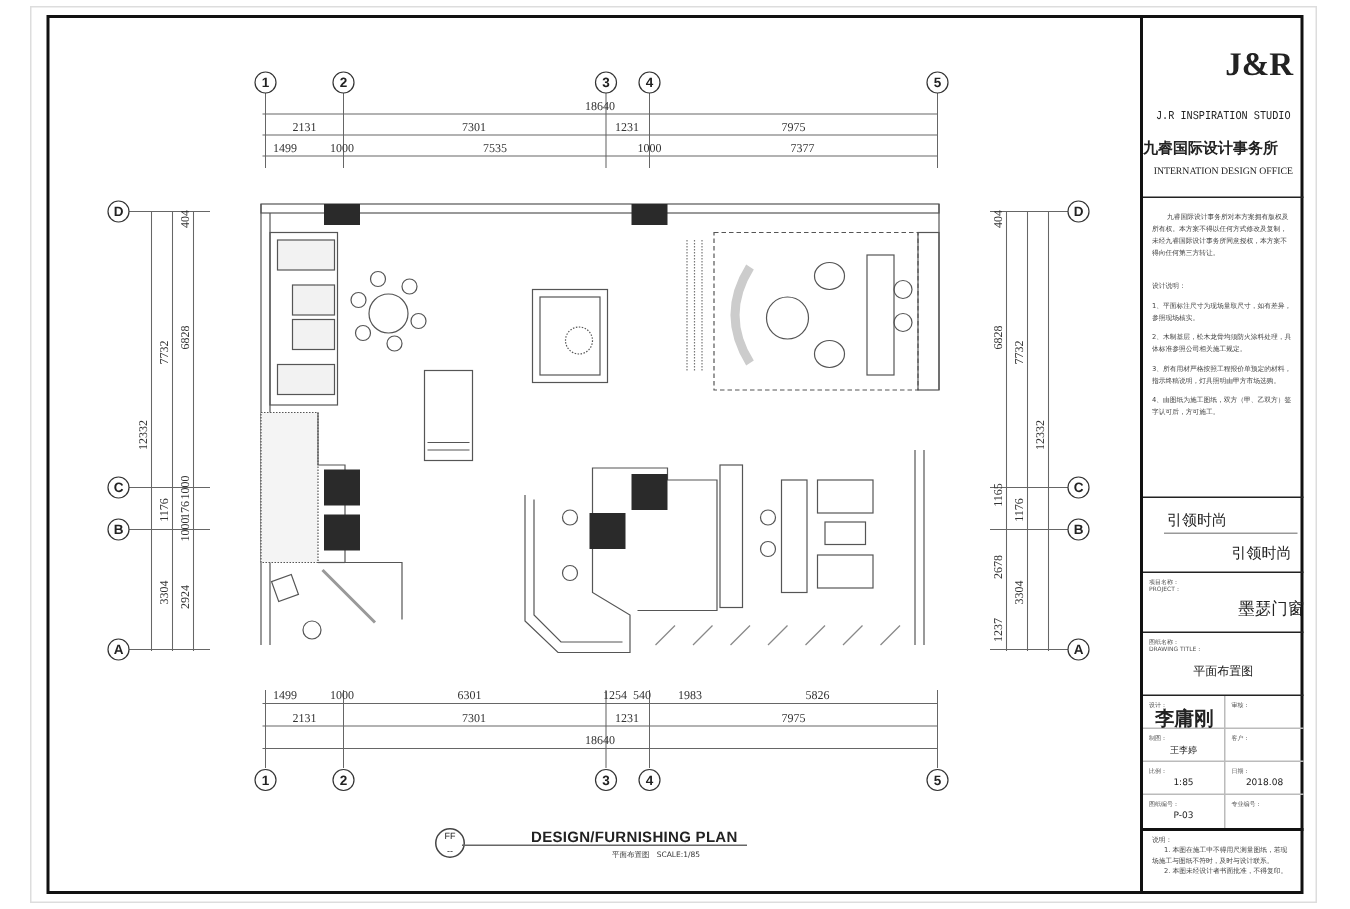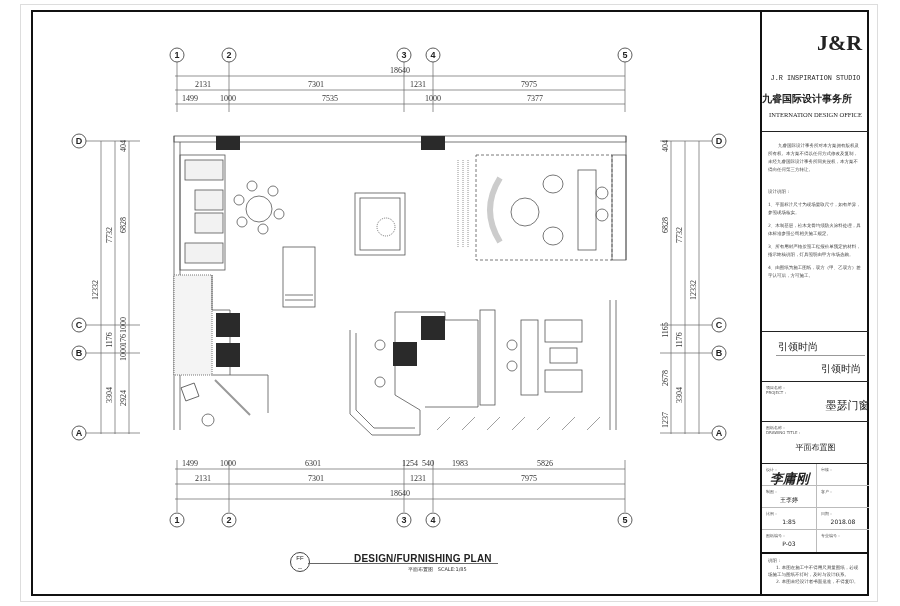--- a/index.html
+++ b/index.html
@@ -17,21 +17,21 @@
   .notes { position:absolute; left:6px; top:10px; width:94px; }
   .notes p { margin:0 0 5px 0; }
   .slogan1 { position:absolute; left:16px; top:8px; font-family:"DejaVu Sans", sans-serif; font-size:10px; }
   .slogan2 { position:absolute; right:8px; top:30px; font-family:"DejaVu Sans", sans-serif; font-size:10px; }
   .slogan-line { position:absolute; left:14px; right:4px; top:23px; border-top:1px solid #999; }
   .lbl { position:absolute; left:4px; top:3px; font-family:"DejaVu Sans", sans-serif; font-size:4px; color:#555; line-height:5px; }
   .big { position:absolute; width:100%; text-align:center; font-family:"DejaVu Sans", sans-serif; }
   .grid4 { position:absolute; left:0; width:107px; }
   .g-cell { position:absolute; box-sizing:border-box; border-bottom:1px solid #bbb; }
   .g-right { border-left:1px solid #bbb; }
-  .sig { font-family:"DejaVu Serif", serif; font-weight:bold; font-style:italic; font-size:13px; }
+  .sig { font-family:"DejaVu Serif", serif; font-weight:bold; font-size:13px; }
   .plan-title { position:absolute; left:354px; top:553px; font-family:"Liberation Sans", sans-serif; font-size:10px; font-weight:bold; letter-spacing:.2px; }
   .plan-sub { position:absolute; left:408px; top:566px; font-family:"DejaVu Sans", sans-serif; font-size:5px; color:#333; }
   .ff { position:absolute; left:290px; top:552px; width:20px; height:20px; border:1px solid #444; border-radius:50%; box-sizing:border-box; font-family:"Liberation Sans", sans-serif; font-size:6px; text-align:center; line-height:10px; }
   .ff-line { position:absolute; left:308px; top:563px; width:190px; border-top:1px solid #666; }
   .dimtxt { font-family:"Liberation Serif", serif; font-size:8px; fill:#333; }
   .axis-t { font-family:"Liberation Sans", sans-serif; font-size:9px; font-weight:bold; fill:#222; }
 </style>
 </head>
 <body>
 

